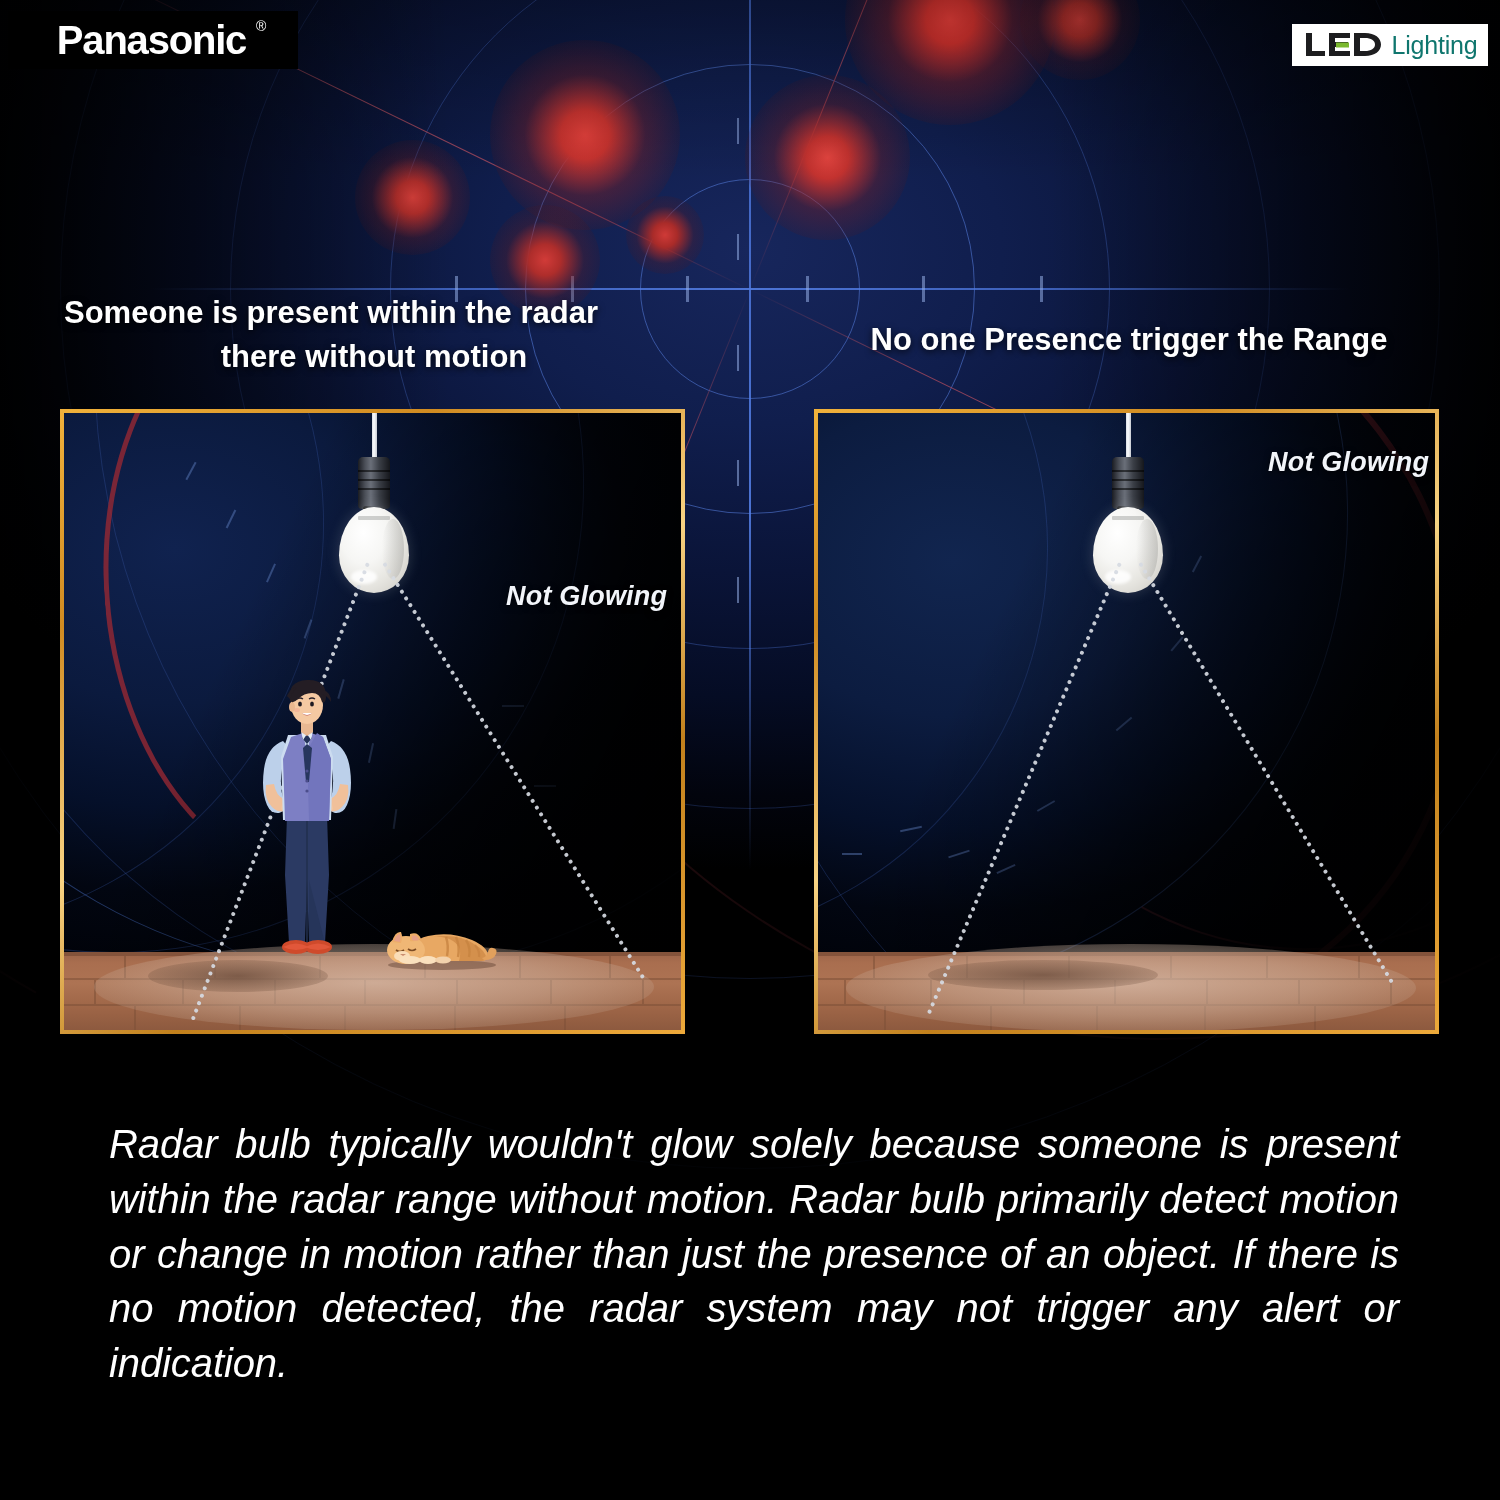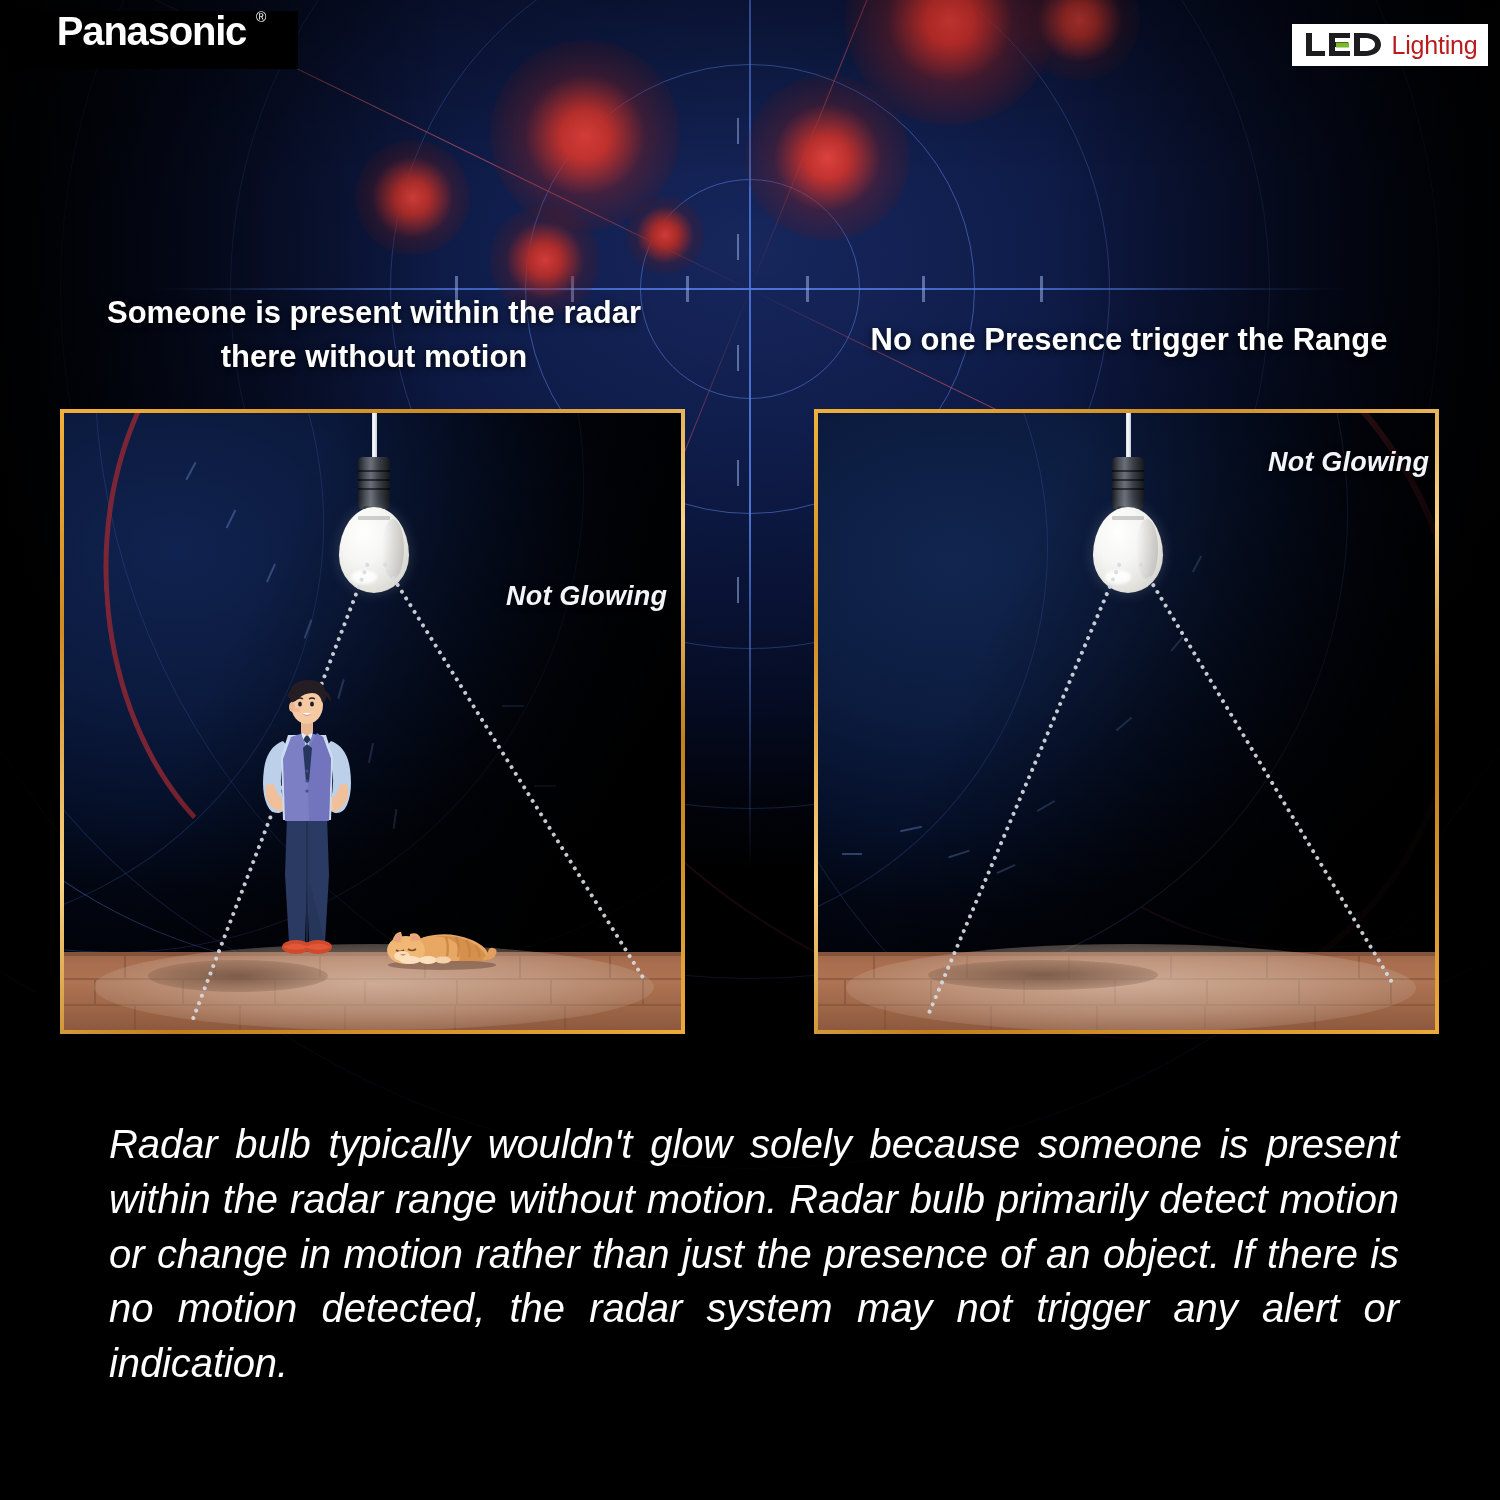--- a/index.html
+++ b/index.html
@@ -44,43 +44,43 @@
     background: conic-gradient(from 292deg at 0 0, rgba(140,175,245,.13) 0deg, rgba(120,155,230,.085) 16deg, rgba(90,120,200,.02) 30deg, rgba(0,0,0,0) 34deg);
   }
 
   .blip{ position:absolute; border-radius:50%; pointer-events:none; }
 
   .arc-red{ position:absolute; border-radius:50%; border:0 solid transparent; }
 
   
   .pana-logo{
     position:absolute; left:8px; top:11px; width:290px; height:58px;
-    background:#000; display:flex; justify-content:center;
+    background:#000; display:flex; align-items:center; justify-content:center;
   }
   .pana-logo .txt{
     color:#fff; font-family:"Liberation Sans", sans-serif; font-weight:bold;
     font-size:40px; letter-spacing:-1.2px; line-height:1; position:relative; padding-right:3px;
   }
   .pana-logo .reg{ position:absolute; right:-16px; top:-1px; font-size:14px; font-weight:normal; }
 
   .led-logo{
     position:absolute; left:1292px; top:24px; width:196px; height:42px;
     background:#fff; display:flex; align-items:center; justify-content:center; gap:9px;
   }
   .led-logo .led{ position:relative; display:flex; align-items:center; }
   .led-logo .led svg{ display:block; }
-  .led-logo .lighting{ color:#b91c1c; font-size:25px; font-family:"Liberation Sans", sans-serif; letter-spacing:-.2px; }
+  .led-logo .lighting{ color:#0f766e; font-size:25px; font-family:"Liberation Sans", sans-serif; letter-spacing:-.2px; }
 
   
   .head-left{
     position:absolute; left:64px; top:291px; width:620px;
     color:#fff; font-weight:bold; font-size:31px; line-height:1.42;
     text-shadow:0 2px 7px rgba(0,0,0,.8);
   }
-  .head-left .l1{ display:block; text-align:center; }
+  .head-left .l1{ display:block; text-align:left; }
   .head-left .l2{ display:block; text-align:center; }
   .head-right{
     position:absolute; left:818px; top:318px; width:622px;
     color:#fff; font-weight:bold; font-size:31px; line-height:1.42; text-align:center;
     text-shadow:0 2px 7px rgba(0,0,0,.8);
   }
 
   
   .panel{
     position:absolute; width:625px; height:625px; top:409px;

